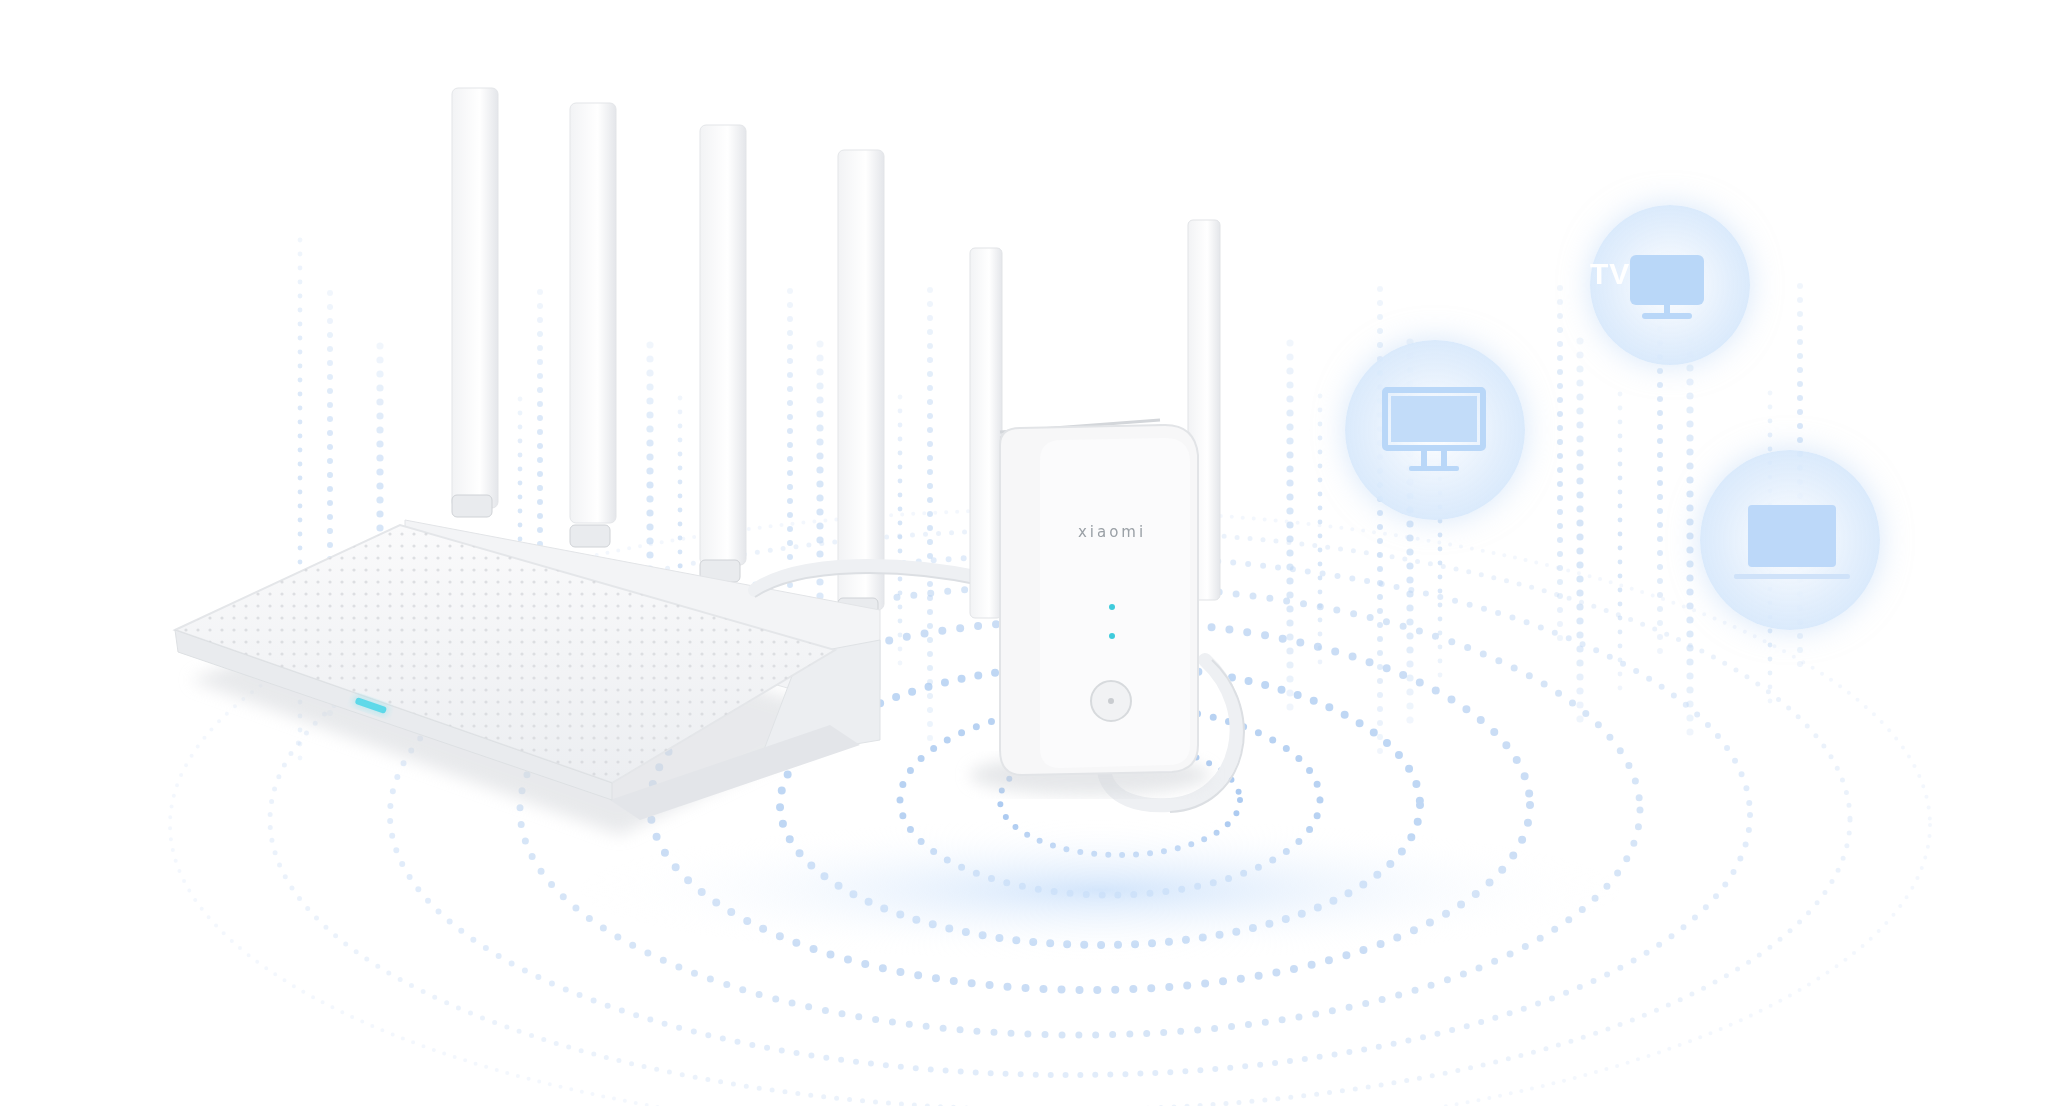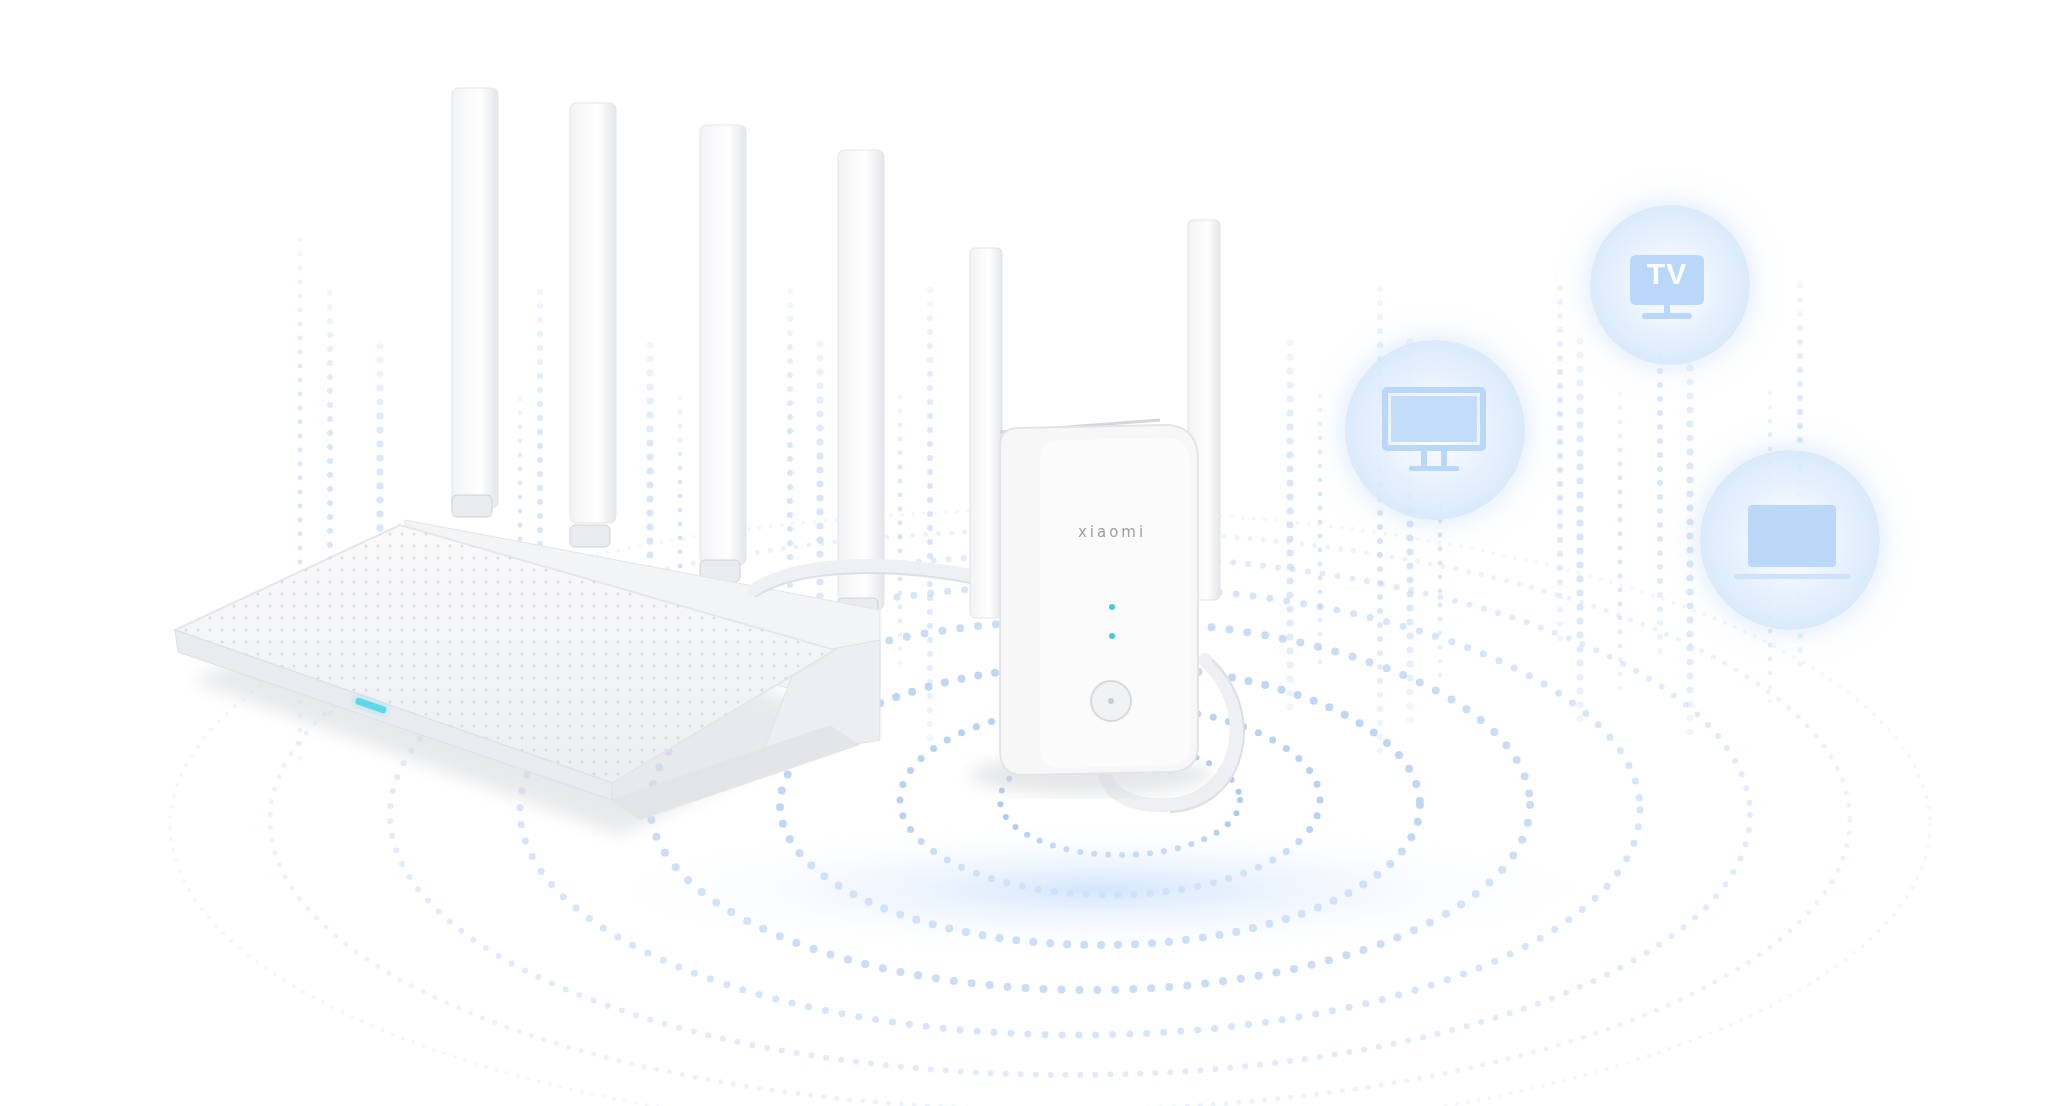--- a/index.html
+++ b/index.html
@@ -2,21 +2,21 @@
 <html><head>
   <meta charset="utf-8">
   <style>
     html, body { margin: 0; padding: 0; background: #ffffff; }
     body { width: 2051px; height: 1106px; overflow: hidden; position: relative; font-family: "Liberation Sans", sans-serif; }
     .scene { position: absolute; left: 0; top: 0; width: 2051px; height: 1106px; }
     .brand-label { font-family: "DejaVu Sans", sans-serif; fill: #9aa0a6; letter-spacing: 3px; }
     .device-bubble { position: absolute; border-radius: 50%;
       background: radial-gradient(circle at 50% 50%, rgba(255,255,255,0.95) 0%, rgba(222,236,252,0.9) 55%, rgba(196,222,250,0.85) 100%);
       box-shadow: 0 0 30px rgba(180,210,245,0.5); }
-    .tv-text { position: absolute; color: #ffffff; font-family: "Liberation Sans", sans-serif; font-weight: bold; font-size: 34px; letter-spacing: 1px; text-align: center; }
+    .tv-text { position: absolute; color: #ffffff; font-family: "Liberation Sans", sans-serif; font-weight: bold; font-size: 34px; letter-spacing: 1px; text-align: left; }
   </style>
 </head>
 <body>
 
 <div class="scene">
   <svg width="2051" height="1106" viewBox="0 0 2051 1106" xmlns="http://www.w3.org/2000/svg">
     <defs>
       <pattern id="dotgrid" width="12" height="12" patternUnits="userSpaceOnUse">
         <circle cx="6" cy="6" r="1.6" fill="#d4d6da"></circle>
       </pattern>

